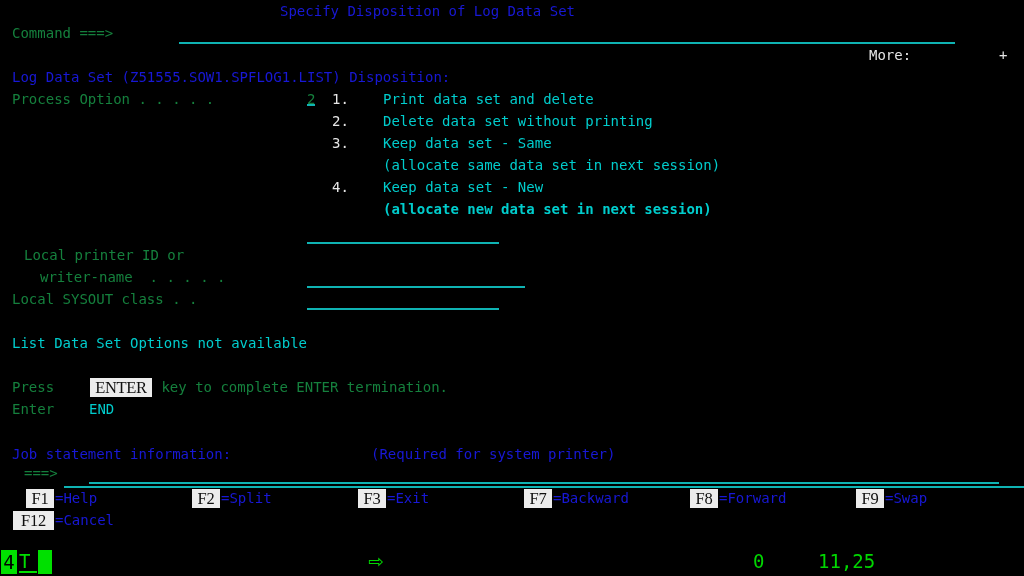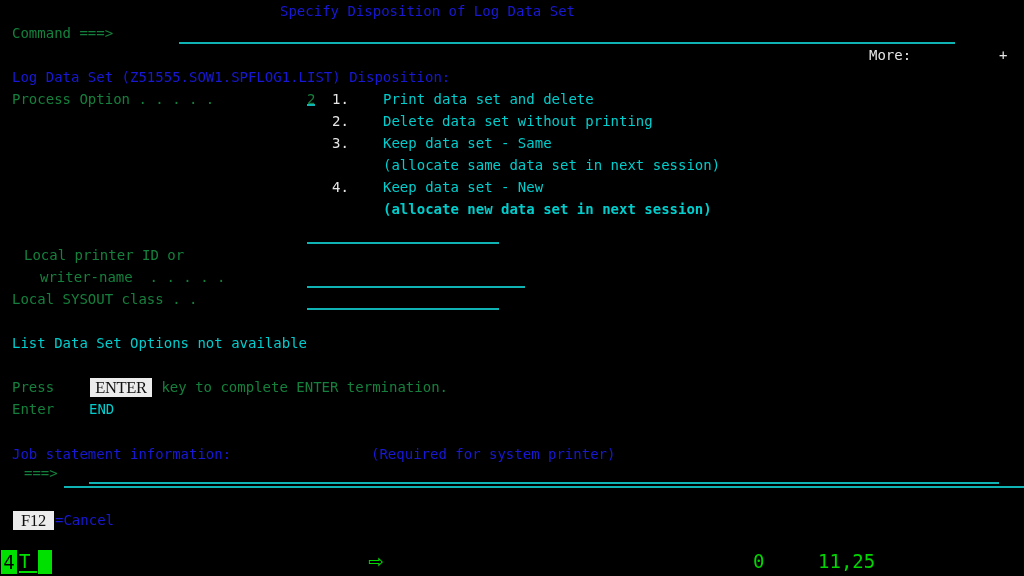--- a/index.html
+++ b/index.html
@@ -221,20 +221,39 @@
     <span class="cell blue" style="left:371px;">(Required for system printer)</span>
   </div>
 
   <div class="row" style="top:462px;">
     <span class="cell green" style="left:24px;">===&gt;</span>
   </div>
   <div class="field" style="left:89px; top:465px; width:910px;"></div>
 
   <div class="sep" style="left:64px; top:486px; width:960px;"></div>
 
+  <div class="row" style="top:487px; height:23px;">
+    <span class="keycap" style="left:26px; width:28px;">F1</span>
+    <span class="cell blue" style="left:55px;">=Help</span>
+
+    <span class="keycap" style="left:192px; width:28px;">F2</span>
+    <span class="cell blue" style="left:221px;">=Split</span>
+
+    <span class="keycap" style="left:358px; width:28px;">F3</span>
+    <span class="cell blue" style="left:387px;">=Exit</span>
+
+    <span class="keycap" style="left:524px; width:28px;">F7</span>
+    <span class="cell blue" style="left:553px;">=Backward</span>
+
+    <span class="keycap" style="left:690px; width:28px;">F8</span>
+    <span class="cell blue" style="left:719px;">=Forward</span>
+
+    <span class="keycap" style="left:856px; width:28px;">F9</span>
+    <span class="cell blue" style="left:885px;">=Swap</span>
+  </div>
 
   <div class="row" style="top:509px; height:23px;">
     <span class="keycap" style="left:13px; width:41px;">F12</span>
     <span class="cell blue" style="left:55px;">=Cancel</span>
   </div>
 
   <div id="status">
     <div class="oia-box" style="left:1px; top:2px; width:16px; height:24px; line-height:24px;">4</div>
     <div class="oia-underlined" style="left:19px; top:3px; width:18px; line-height:20px;">T</div>
     <div class="oia-cursorblock" style="left:38px; top:2px; width:14px; height:24px;"></div>

